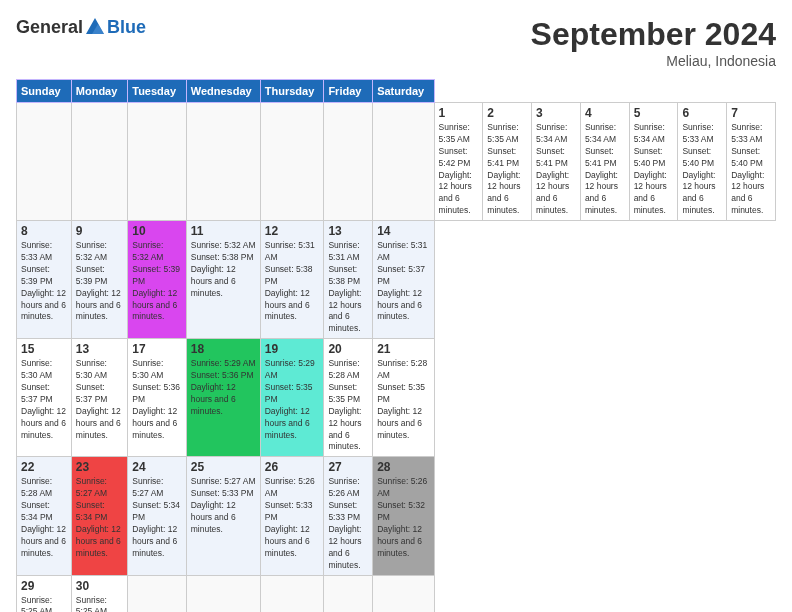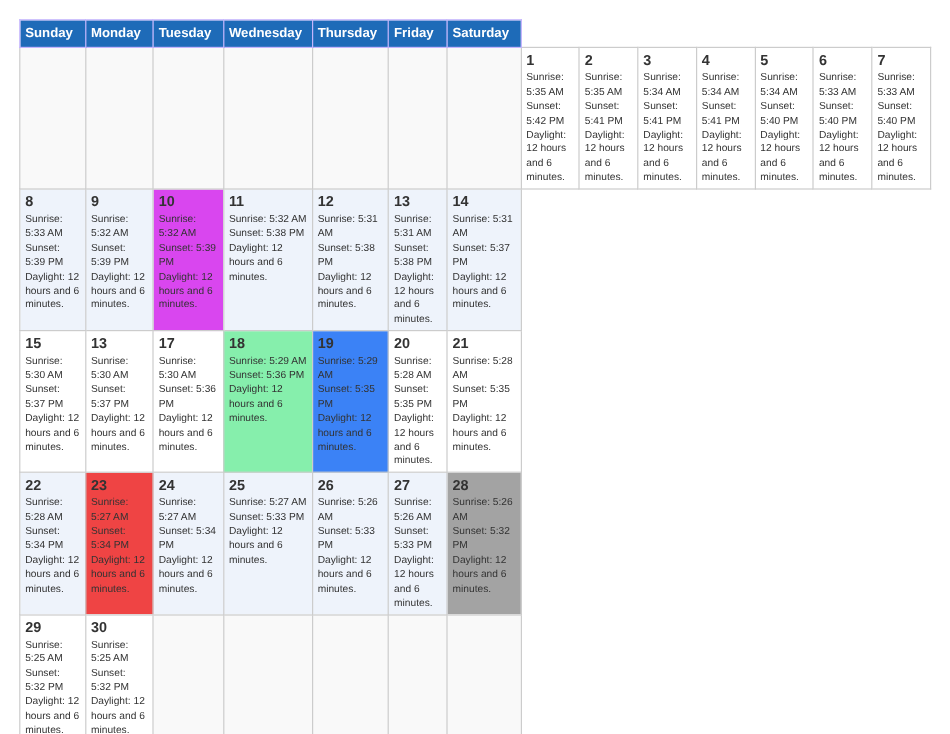--- a/index.html
+++ b/index.html
@@ -77,20 +77,36 @@
       background: #fff;
     }
     .week-row:nth-child(odd) td {
       background: #f5f8ff;
     }
   </style>
 </head>
 <body>
 
 <div class="page">
+  <div class="header">
+    <div class="logo">
+      <div style="display:flex;align-items:center;">
+        <span style="font-size:18px;font-weight:bold;color:#333;">General</span>
+        <svg width="22" height="22" viewBox="0 0 22 22" style="margin:0 1px;">
+          <polygon points="11,2 20,18 2,18" fill="#1e6bb8"></polygon>
+          <polygon points="14,8 20,18 8,18" fill="#5599dd" opacity="0.5"></polygon>
+        </svg>
+        <span style="font-size:18px;font-weight:bold;color:#1e6bb8;">Blue</span>
+      </div>
+    </div>
+    <div class="title-area">
+      <div class="month-title">September 2024</div>
+      <div class="location">Meliau, Indonesia</div>
+    </div>
+  </div>
 
   <table class="calendar">
     <thead>
       <tr>
         <th>Sunday</th>
         <th>Monday</th>
         <th>Tuesday</th>
         <th>Wednesday</th>
         <th>Thursday</th>
         <th>Friday</th>
@@ -171,25 +187,25 @@
             <div class="day-info">Sunrise: 5:30 AM<br>Sunset: 5:37 PM<br>Daylight: 12 hours and 6 minutes.</div>
           </td>
           <td style="background: rgb(255, 255, 255);">
             <div class="day-number">13</div>
             <div class="day-info">Sunrise: 5:30 AM<br>Sunset: 5:37 PM<br>Daylight: 12 hours and 6 minutes.</div>
           </td>
           <td style="background: rgb(255, 255, 255); margin-top: 44px;">
             <div class="day-number">17</div>
             <div class="day-info">Sunrise: 5:30 AM<br>Sunset: 5:36 PM<br>Daylight: 12 hours and 6 minutes.</div>
           </td>
-          <td style="background: #86efac; margin-left: 39px;">
+          <td style="background: #22c55e; margin-left: 39px;">
             <div class="day-number">18</div>
             <div class="day-info">Sunrise: 5:29 AM<br>Sunset: 5:36 PM<br>Daylight: 12 hours and 6 minutes.</div>
           </td>
-          <td style="background: #3b82f6;">
+          <td style="background: #5eead4;">
             <div class="day-number">19</div>
             <div class="day-info">Sunrise: 5:29 AM<br>Sunset: 5:35 PM<br>Daylight: 12 hours and 6 minutes.</div>
           </td>
           <td style="background: rgb(255, 255, 255);">
             <div class="day-number">20</div>
             <div class="day-info">Sunrise: 5:28 AM<br>Sunset: 5:35 PM<br>Daylight: 12 hours and 6 minutes.</div>
           </td>
           <td style="background: rgb(255, 255, 255);">
             <div class="day-number">21</div>
             <div class="day-info">Sunrise: 5:28 AM<br>Sunset: 5:35 PM<br>Daylight: 12 hours and 6 minutes.</div>

